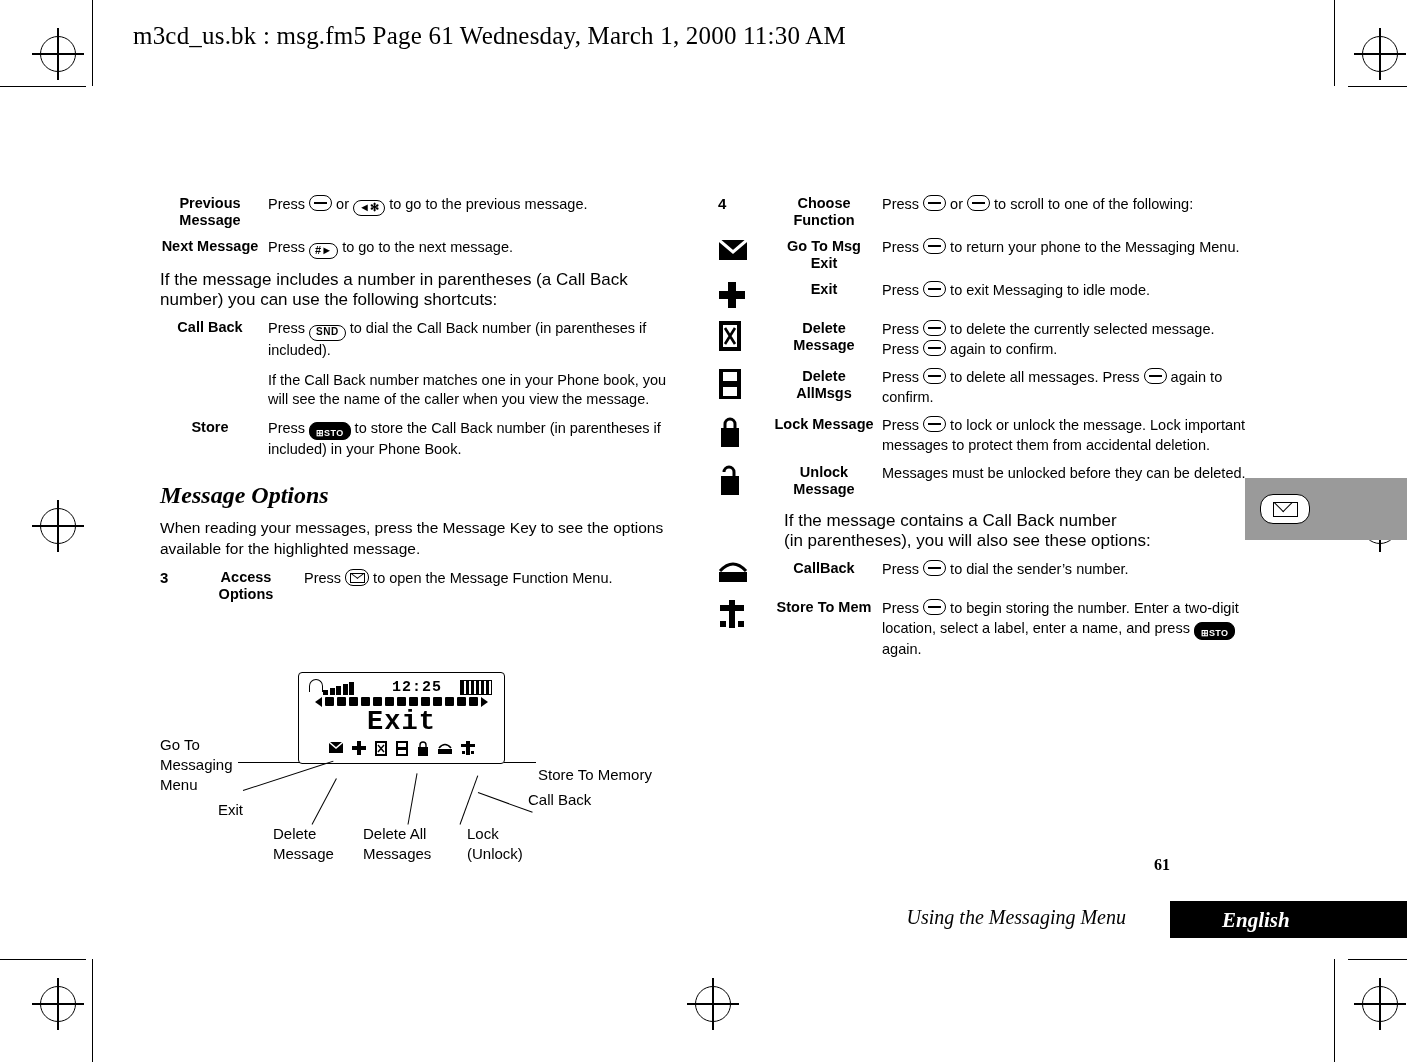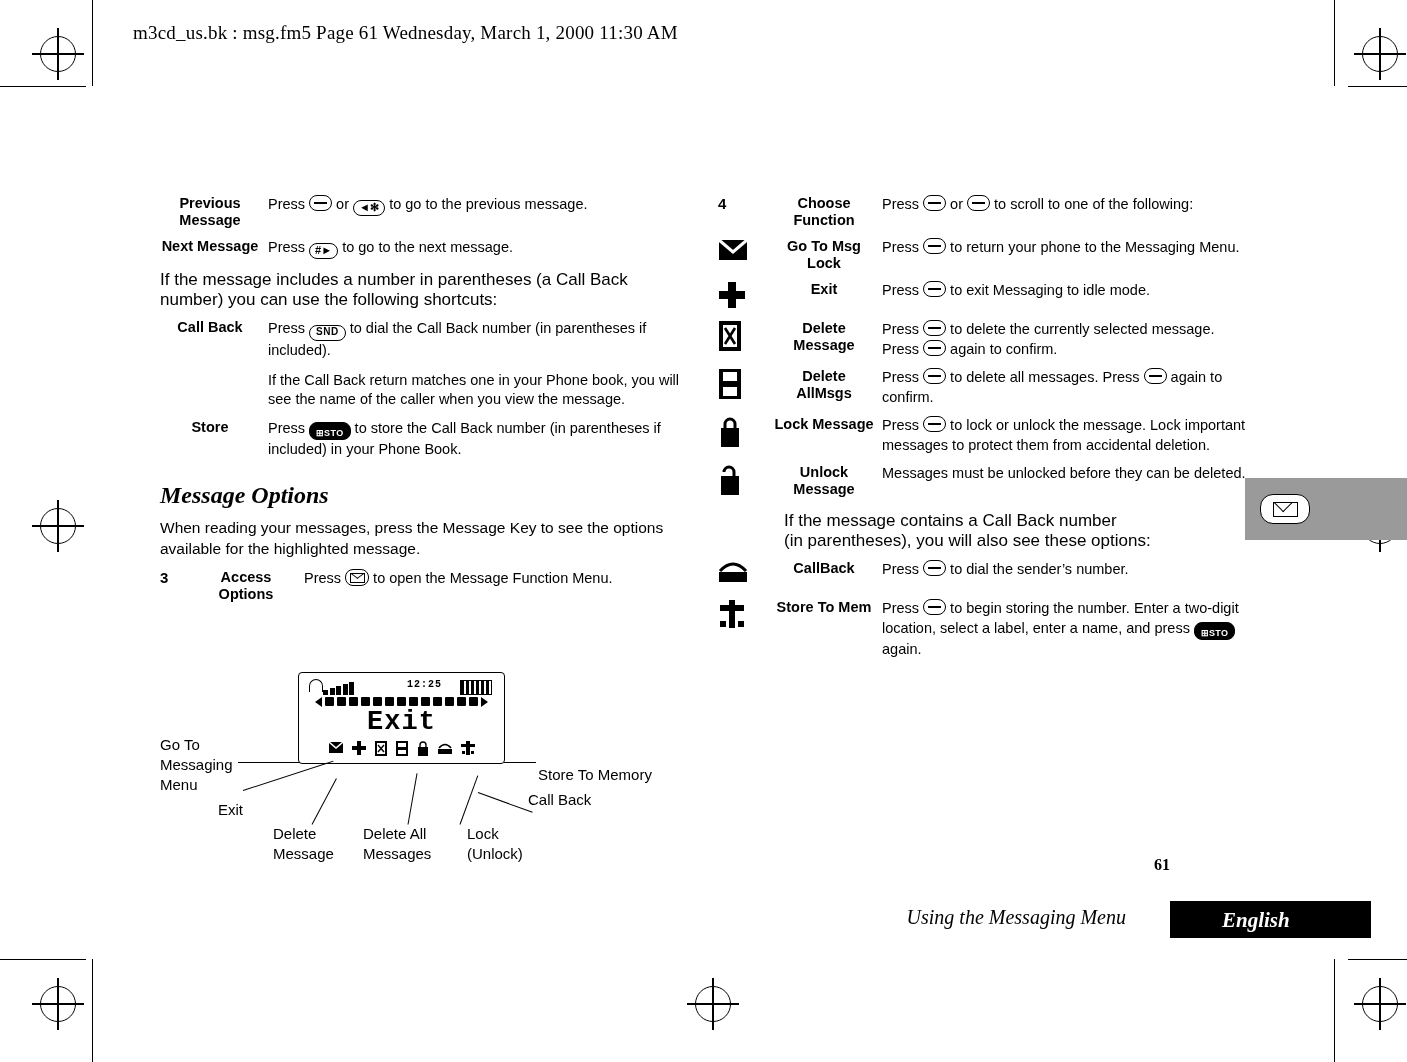--- a/index.html
+++ b/index.html
@@ -32,21 +32,21 @@
 
   .vrule { position: absolute; background: #000; width: 1px; }
   .hrule { position: absolute; background: #000; height: 1px; }
 
   
   .page-header {
     position: absolute;
     left: 133px;
     top: 22px;
     font-family: "Liberation Serif", serif;
-    font-size: 19px;
+    font-size: 25px;
     letter-spacing: 0.2px;
     white-space: nowrap;
   }
 
   
   .col-left  { position: absolute; left: 160px; top: 195px; width: 530px; }
   .col-right { position: absolute; left: 718px; top: 195px; width: 530px; }
 
   .rowtable { width: 100%; border-collapse: collapse; }
   .rowtable td { vertical-align: top; padding: 0 0 9px 0; }
@@ -175,21 +175,21 @@
     left: 138px; top: 0px;
     width: 205px; height: 90px;
     border: 1.6px solid #000;
     border-radius: 4px;
     background: #fff;
   }
   .lcd-top { position: absolute; left: 6px; top: 4px; right: 6px; height: 16px; }
   .lcd-time {
     position: absolute; right: 56px; top: 2px;
     font-family: "Liberation Mono", monospace;
-    font-size: 10px; font-weight: bold; letter-spacing: 1px;
+    font-size: 15px; font-weight: bold; letter-spacing: 1px;
   }
   .batt {
     position: absolute; right: 6px; top: 3px;
     width: 30px; height: 13px;
     border: 1.5px solid #000;
     background: repeating-linear-gradient(90deg,#000 0 3px,#fff 3px 5px);
   }
   .sigbars { position: absolute; left: 18px; top: 5px; display: flex; align-items: flex-end; gap: 1.5px; }
   .sigbars i { display: block; width: 5px; background: #000; }
   .antenna {
@@ -220,21 +220,21 @@
   }
   .lcd-icons > span { display: block; }
 
   .fig-label { position: absolute; font-size: 15px; line-height: 20px; }
   .leader { position: absolute; background: #000; height: 1px; transform-origin: left center; }
 
   
   .footer-band {
     position: absolute;
     left: 1170px; top: 901px;
-    width: 201px; height: 37px;
+    width: 237px; height: 37px;
     background: #000;
   }
   .footer-band span {
     color: #fff;
     font-family: "Liberation Serif", serif;
     font-style: italic;
     font-weight: bold;
     font-size: 21px;
     position: absolute;
     left: 52px; top: 7px;
@@ -344,21 +344,21 @@
   <table class="rowtable">
     <tbody>
         <tr>
       <td class="c-term">
             <div class="term">Call Back</div>
           </td>
       <td class="c-desc">
         <div class="desc">
           <span>Press </span><span class="key key-wide key-snd">SND</span><span> to dial the Call Back number (in parentheses if included).</span>
         </div>
-        <div class="desc" style="margin-top:10px;">If the Call Back return matches one in your Phone book, you will see the name of the caller when you view the message.</div>
+        <div class="desc" style="margin-top:10px;">If the Call Back number matches one in your Phone book, you will see the name of the caller when you view the message.</div>
       </td>
     </tr>
     <tr>
       <td class="c-term">
             <div class="term">Store</div>
           </td>
       <td class="c-desc">
         <div class="desc">
           <span>Press </span><span class="key-sto">⊞STO</span><span> to store the Call Back number (in parentheses if included) in your Phone Book.</span>
         </div>
@@ -519,21 +519,21 @@
         <tr>
       <td class="c-icon">
         <div class="px-icon">
           <svg width="30" height="24" viewBox="0 0 30 24">
                 <rect x="1" y="2" width="28" height="20" fill="#000"></rect>
                 <path d="M1 2 L15 14 L29 2" stroke="#fff" stroke-width="3" fill="none"></path>
               </svg>
         </div>
       </td>
       <td class="c-term">
-            <div class="term">Go To Msg Lock</div>
+            <div class="term">Go To Msg Exit</div>
           </td>
       <td class="c-desc">
         <div class="desc">
           <span>Press </span><span class="key key-oval"><span class="bar"></span></span><span> to return your phone to the Messaging Menu.</span>
         </div>
       </td>
     </tr>
 
     <tr>
       <td class="c-icon">

